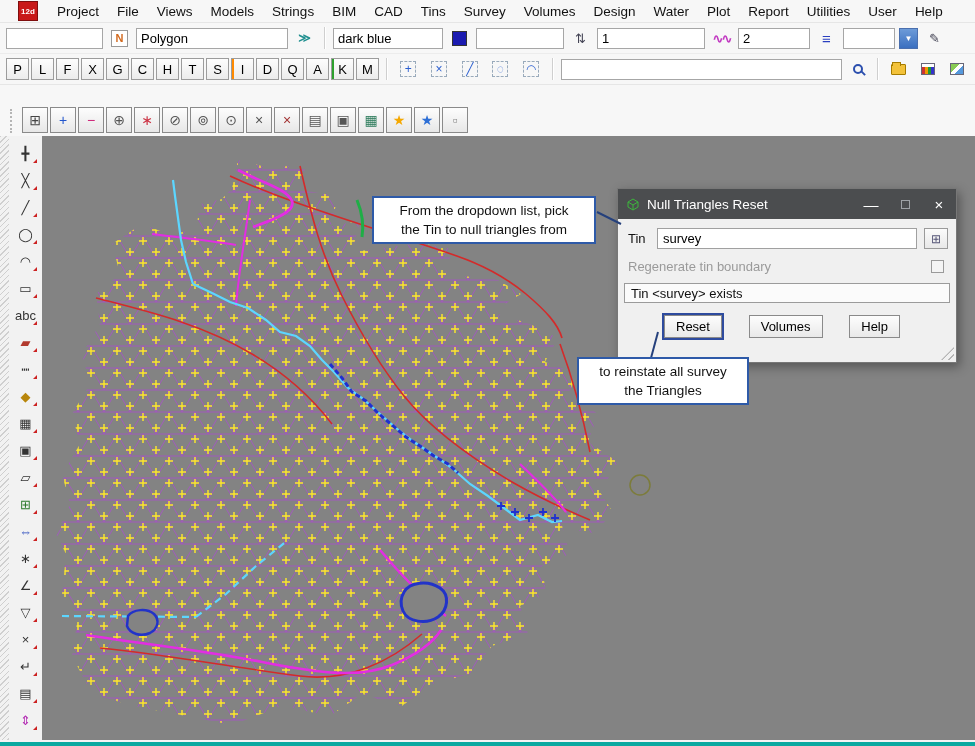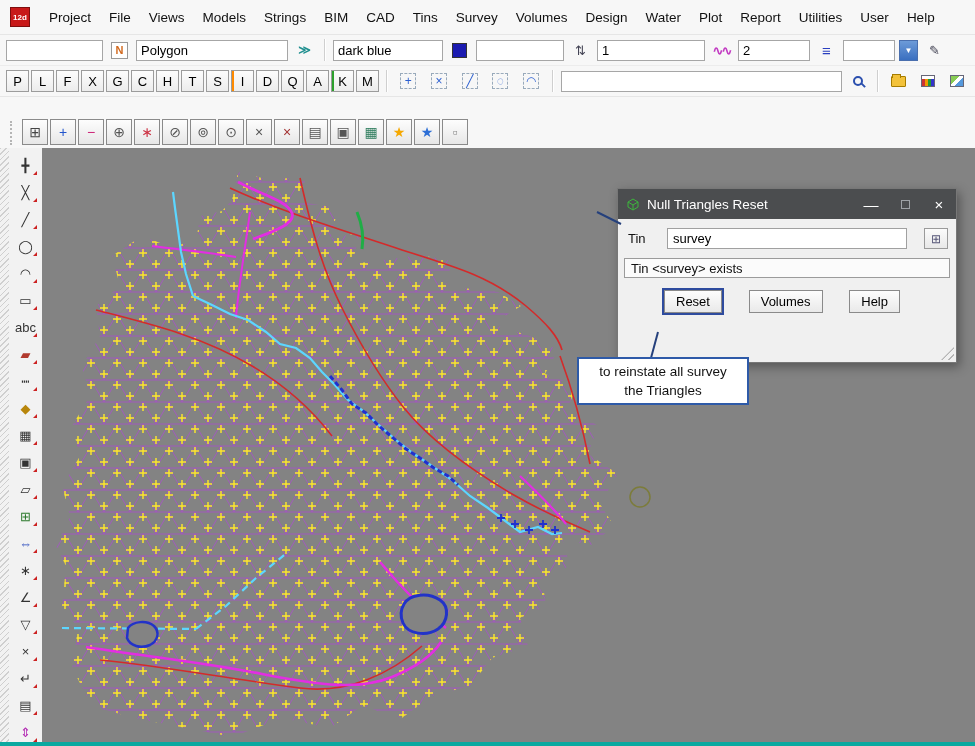--- a/index.html
+++ b/index.html
@@ -1,20 +1,20 @@
 <!DOCTYPE html>
 <html><head>
 <meta charset="utf-8">
 <style>
   * { margin:0; padding:0; box-sizing:border-box; }
   html,body { width:975px; height:746px; font-family:"Liberation Sans",sans-serif; font-size:13px; color:#111; }
   .app { position:relative; width:975px; height:746px; background:#f4f4f4; overflow:hidden; }
 
   
-  .menubar { height:35px; display:flex; align-items:center; padding-left:10px; background:#f7f7f7; border-bottom:1px solid #e6e6e6; }
+  .menubar { height:23px; display:flex; align-items:center; padding-left:18px; background:#f7f7f7; border-bottom:1px solid #e6e6e6; }
   .logo { width:20px; height:20px; background:#c81919; color:#fff; font-size:8px; font-weight:bold; display:flex; align-items:center; justify-content:center; border:1px solid #7e0e0e; margin-right:10px; }
   .menu-items { display:flex; }
   .menu-item { padding:5px 9px; font-size:13.5px; cursor:default; white-space:nowrap; }
 
   
   .toolbar { display:flex; align-items:center; gap:4px; padding:0 6px; background:#f7f7f7; }
   .tb2 { height:31px; border-bottom:1px solid #ececec; }
   .tb3 { height:31px; border-bottom:1px solid #e6e6e6; }
   .tb-input { height:21px; border:1px solid #a6a6a6; background:#fff; padding:0 4px; font-family:"Liberation Sans",sans-serif; font-size:13px; }
   .w97{width:97px;} .w160{width:152px;} .w110{width:110px;} .w88{width:88px;} .w108{width:108px;} .w72{width:72px;} .w52{width:52px;}
@@ -61,21 +61,21 @@
   .map-svg { position:absolute; left:0; top:0; }
   .teal-line { position:absolute; left:0; bottom:0; width:100%; height:4px; background:#0aa9a0; z-index:3; }
 
   
   .dialog { position:absolute; left:617px; top:188px; width:340px; height:175px; background:#f0f0f0; border:1px solid #777; box-shadow:3px 4px 10px rgba(0,0,0,.35); z-index:7; }
   .dlg-title { height:30px; background:#4b4d4f; display:flex; align-items:center; padding:0 0 0 8px; }
   .dlg-title-text { color:#fff; font-size:13.5px; margin-left:7px; flex:1; }
   .dlg-min,.dlg-close { width:34px; text-align:center; color:#fff; font-size:15px; cursor:default; }
   .dlg-max { width:34px; display:flex; justify-content:center; }
   .max-box { width:9px; height:9px; border:1px solid #9ea2a6; display:inline-block; }
-  .dlg-row1 { display:flex; align-items:center; margin:9px 8px 0 10px; gap:17px; }
+  .dlg-row1 { display:flex; align-items:center; margin:9px 8px 0 10px; gap:7px; }
   .dlg-row1 label { width:22px; }
   .dlg-input { flex:1; height:21px; border:1px solid #a0a0a0; background:#fff; padding:0 5px; font-family:"Liberation Sans",sans-serif; font-size:13px; }
   .dlg-pick { width:24px; height:21px; border:1px solid #9a9a9a; background:linear-gradient(#fbfbfb,#e8e8e8); font-size:12px; color:#557; }
   .dlg-row2 { display:flex; justify-content:space-between; align-items:center; margin:10px 12px 0 10px; }
   .dlg-dim { color:#9a9a9a; }
   .dlg-check { width:13px; height:13px; border:1px solid #9a9a9a; background:#f4f4f4; display:inline-block; }
   .dlg-status { margin:9px 6px 0 6px; border:1px solid #9b9b9b; background:#fbfbfb; height:20px; line-height:19px; padding-left:6px; }
   .dlg-buttons { display:flex; margin:12px 0 0 0; padding:0 56px 0 46px; justify-content:space-between; }
   .dlg-btn { height:23px; padding:0 11px; border:1px solid #8a8a8a; background:linear-gradient(#fdfdfd,#e9e9e9); font-family:"Liberation Sans",sans-serif; font-size:13px; }
   .dlg-btn.default { box-shadow:0 0 0 2px #2e4b9e; }
@@ -397,34 +397,42 @@
           <span class="max-box"></span>
         </span>
       <span class="dlg-close">×</span>
     </div>
     <div class="dlg-body">
       <div class="dlg-row1">
         <label>Tin</label>
         <input class="dlg-input" value="survey" style="">
         <button class="dlg-pick"><span>⊞</span></button>
       </div>
+      <div class="dlg-row2">
+        <span class="dlg-dim">Regenerate tin boundary</span>
+        <span class="dlg-check"></span>
+      </div>
       <div class="dlg-status"><span>Tin &lt;survey&gt; exists</span></div>
       <div class="dlg-buttons">
         <button class="dlg-btn default">Reset</button>
         <button class="dlg-btn">Volumes</button>
         <button class="dlg-btn">Help</button>
       </div>
       <div class="dlg-grip"></div>
     </div>
   </div>
 
   <svg class="connectors" width="975" height="746">
     <line x1="597" y1="212" x2="621" y2="224" stroke="#25407c" stroke-width="2"></line>
     <line x1="658" y1="332" x2="651" y2="358" stroke="#25407c" stroke-width="2"></line>
   </svg>
 
+  <div class="callout callout1">
+    <div>From the dropdown list, pick</div>
+    <div>the Tin to null triangles from</div>
+  </div>
   <div class="callout callout2">
     <div>to reinstate all survey</div>
     <div>the Triangles</div>
   </div>
 
   <div class="teal-line"></div>
 </div>
 
 </body></html>

